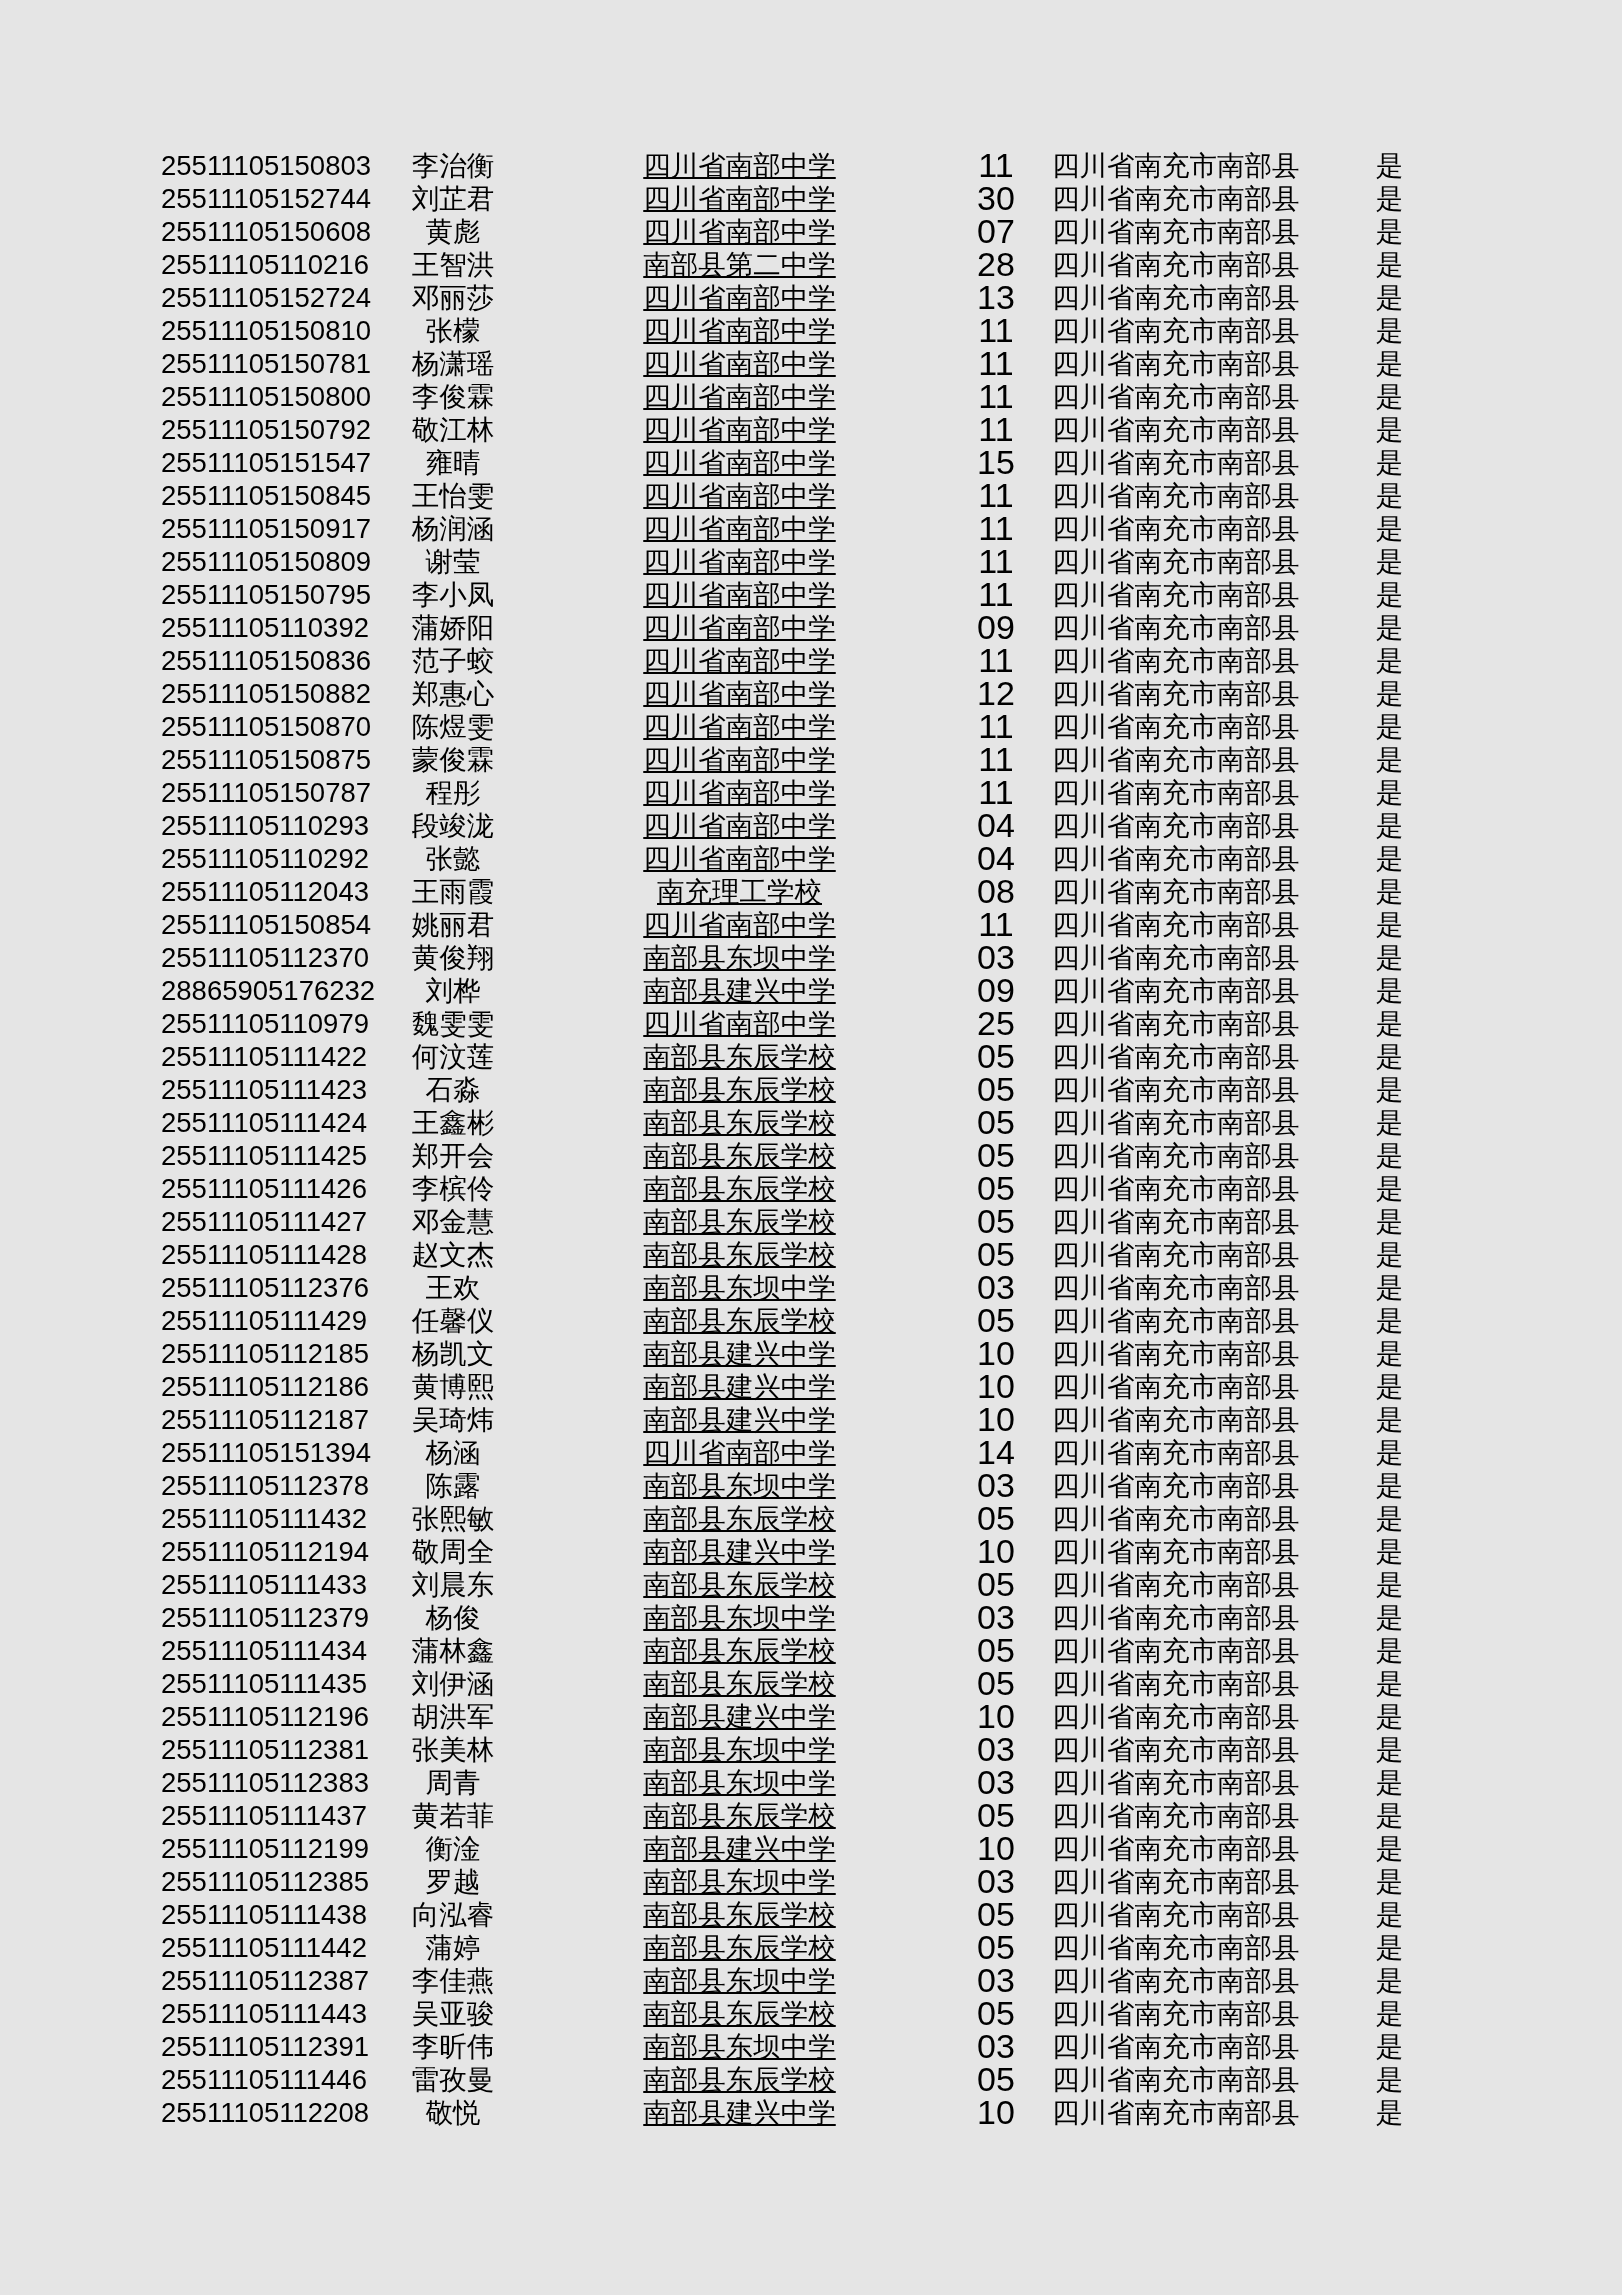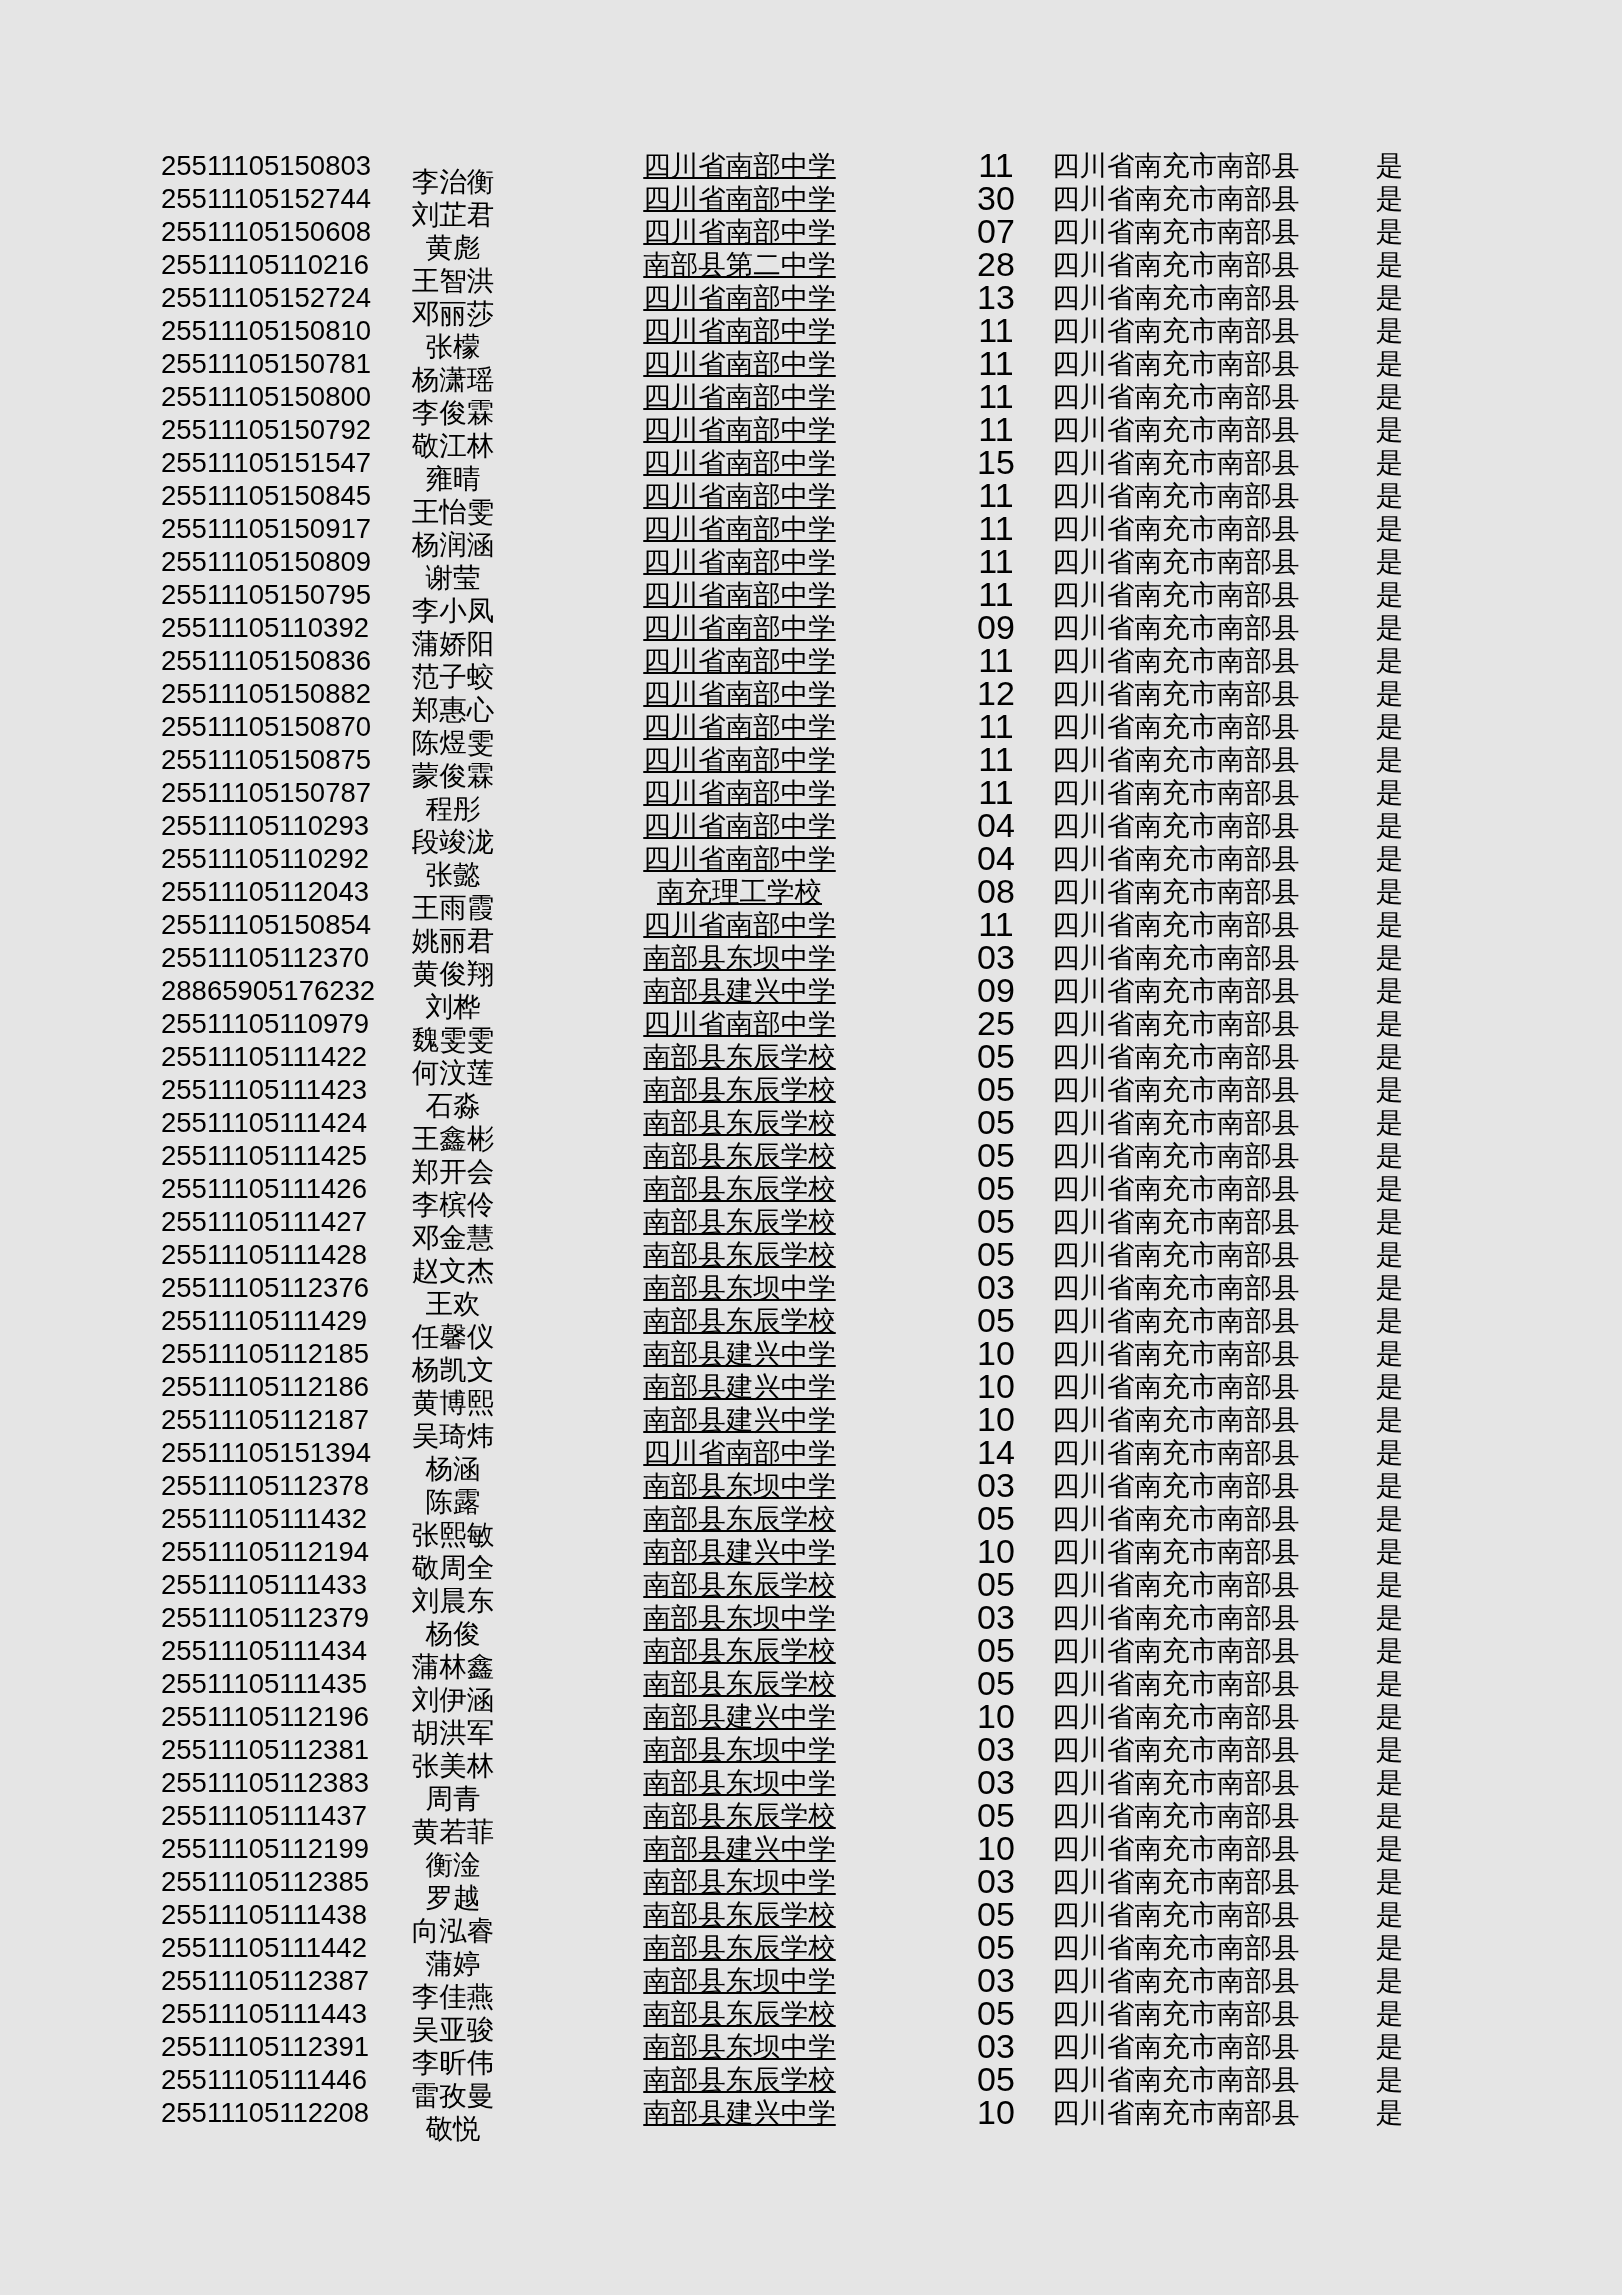--- a/index.html
+++ b/index.html
@@ -39,21 +39,20 @@
     text-align: left;
     font-family: "Liberation Sans", sans-serif;
     font-size: 27.5px;
   }
   .cell.name {
     left: 364px;
     width: 178px;
     text-align: center;
     font-family: "Liberation Serif", serif;
     font-size: 27.5px;
-    margin-top: 16px;
   }
   .cell.school {
     left: 578px;
     width: 323px;
     text-align: center;
     font-family: "Liberation Serif", serif;
     font-size: 27.5px;
     text-decoration: underline;
   }
   .cell.code {

